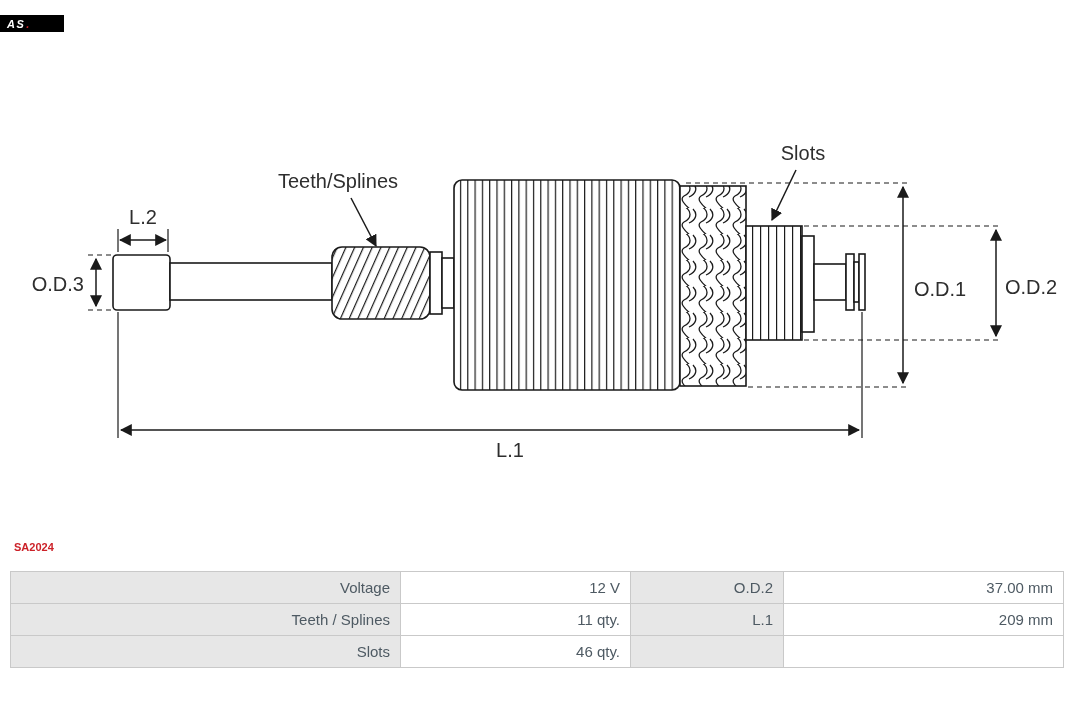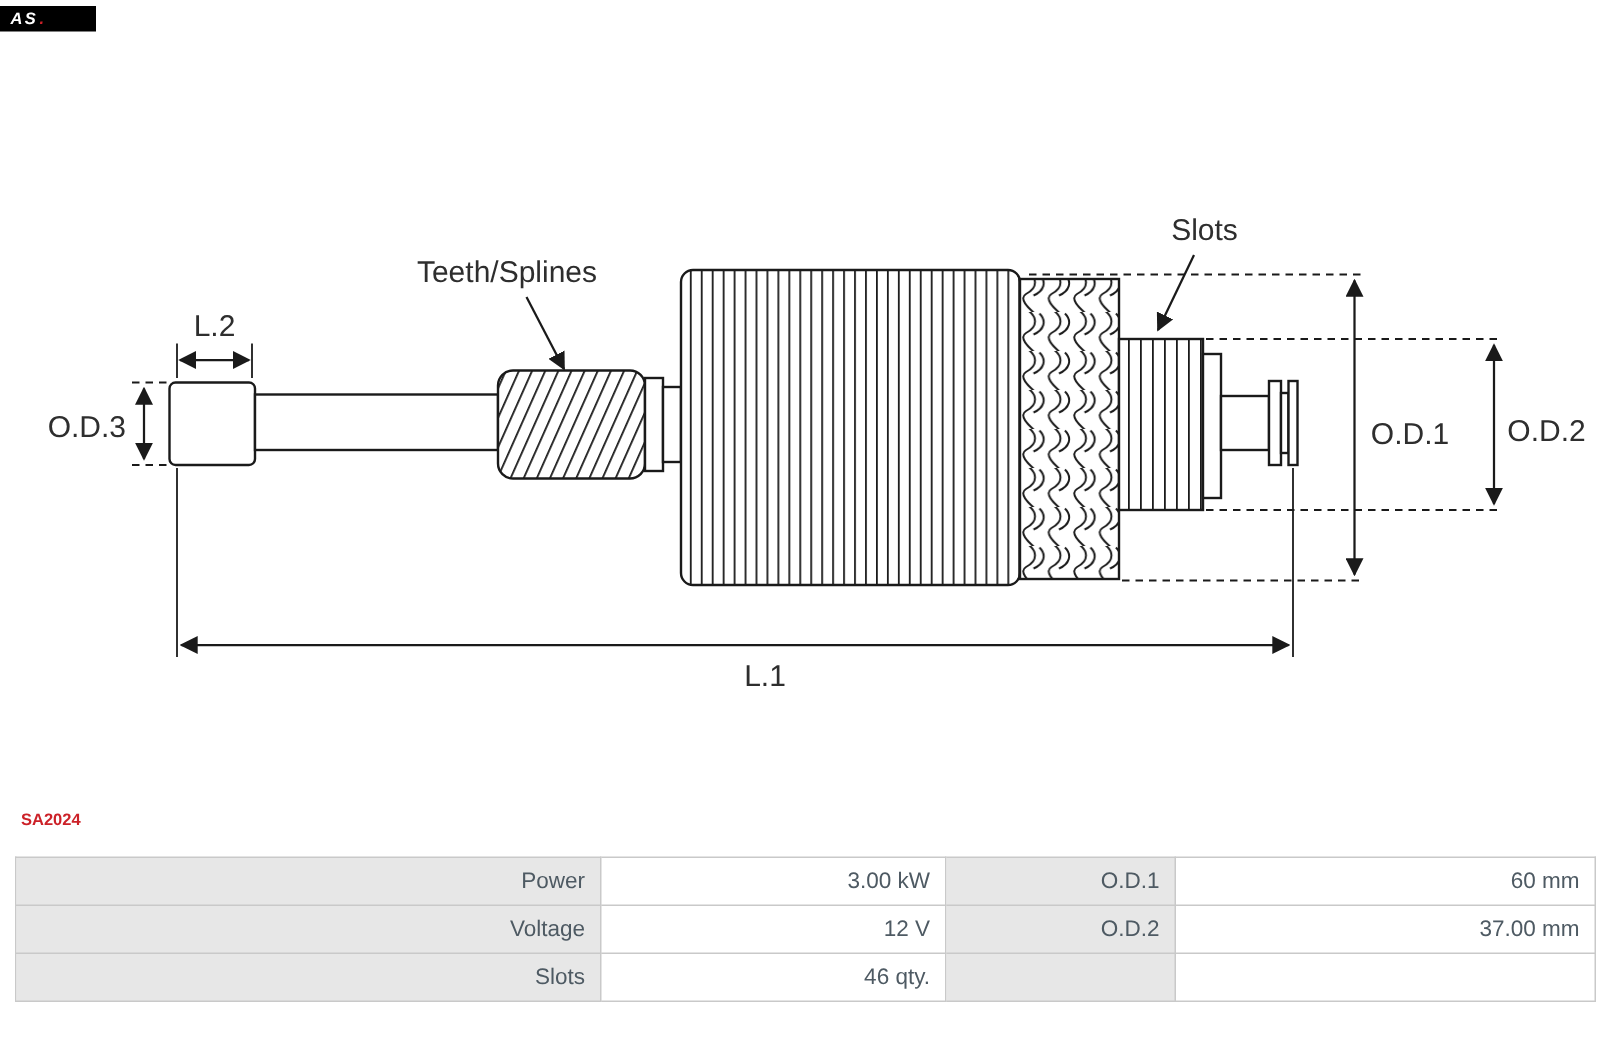--- a/index.html
+++ b/index.html
@@ -7,21 +7,21 @@
   body {
     width: 1080px; height: 709px;
     background: #ffffff;
     font-family: "Liberation Sans", sans-serif;
     position: relative;
     overflow: hidden;
   }
   .canvas { position: relative; width: 1080px; height: 709px; }
 
   .logo {
-    position: absolute; top: 4px; left: 0;
+    position: absolute; top: 15px; left: 0;
     width: 64px; height: 17px;
     background: #000;
     color: #fff;
     font-size: 11px; font-weight: bold; font-style: italic;
     letter-spacing: 1.5px;
     display: flex; align-items: center;
     padding-left: 7px;
   }
   .logo .logo-dot { color: var(--accent-red, #cc2128); margin-left: 1px; }
 
@@ -162,30 +162,30 @@
 
   <table class="spec">
     <colgroup>
         <col class="c1">
         <col class="c2">
         <col class="c3">
         <col class="c4">
       </colgroup>
     <tbody>
       <tr>
-        <td class="lbl">Power</td>
-        <td class="val">3.00 kW</td>
-        <td class="lbl">O.D.1</td>
-        <td class="val">60 mm</td>
-      </tr>
-      <tr>
         <td class="lbl">Voltage</td>
         <td class="val">12 V</td>
         <td class="lbl">O.D.2</td>
         <td class="val">37.00 mm</td>
+      </tr>
+      <tr>
+        <td class="lbl">Teeth / Splines</td>
+        <td class="val">11 qty.</td>
+        <td class="lbl">L.1</td>
+        <td class="val">209 mm</td>
       </tr>
       <tr>
         <td class="lbl">Slots</td>
         <td class="val">46 qty.</td>
         <td class="lbl"></td>
         <td class="val"></td>
       </tr>
     </tbody>
   </table>
 

